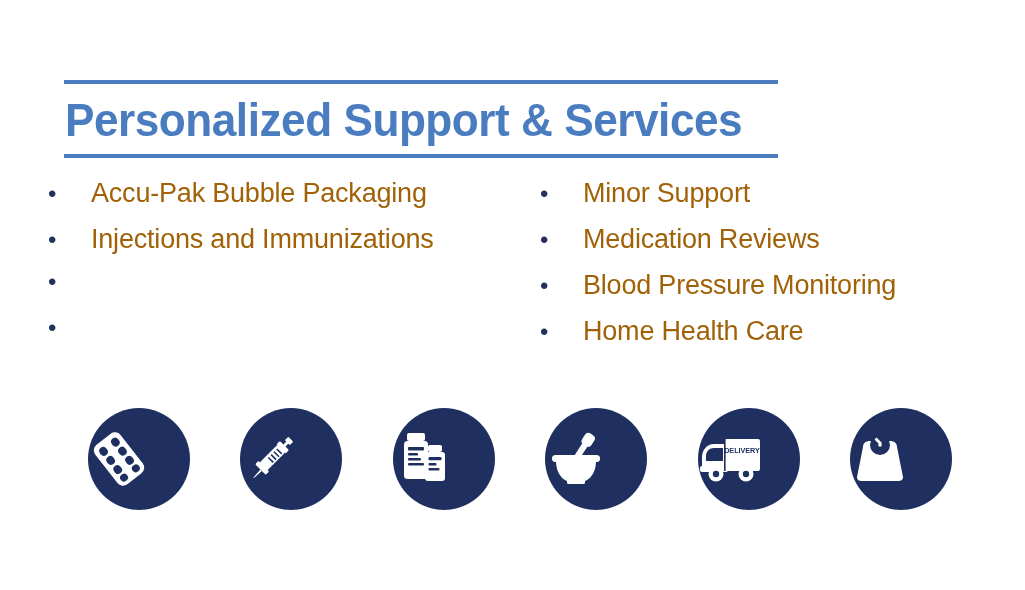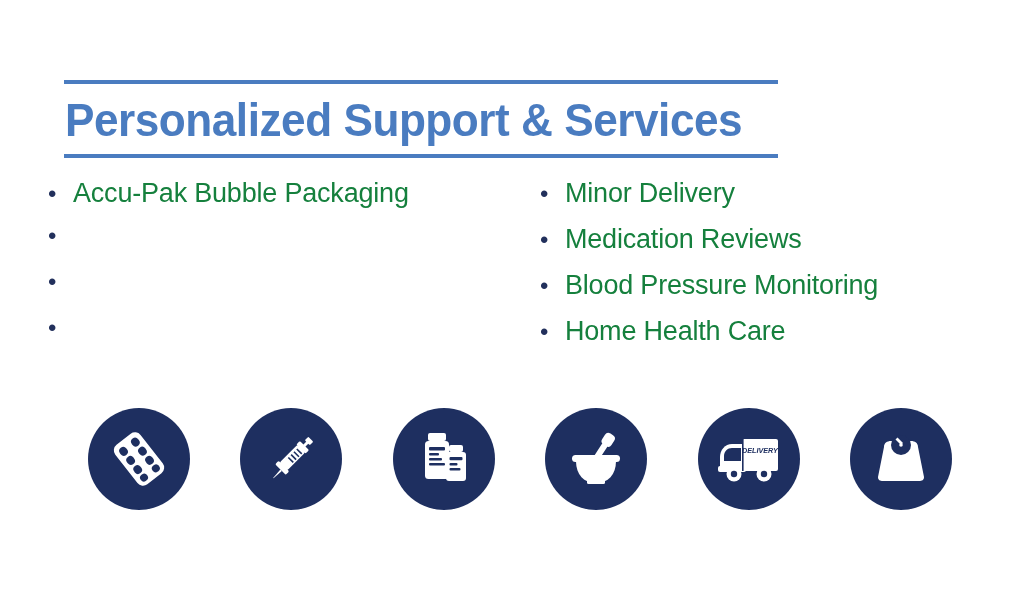--- a/index.html
+++ b/index.html
@@ -73,41 +73,41 @@
     white-space: nowrap;
   }
   .svc-bullet {
     width: 25px;
     flex: 0 0 25px;
     font-size: 24px;
     line-height: 1;
     color: #22305c;
   }
   .svc-label {
-    color: #15803d;
+    color: #a16207;
+    margin-left: 18px;
   }
 
   
   .icon-row {
     position: absolute;
     left: 88px;
     top: 408px;
     width: 864px;
     display: flex;
     justify-content: space-between;
   }
   .icon-circle {
     width: 102px;
     height: 102px;
     border-radius: 50%;
     background: #1e2f60;
     display: flex;
     align-items: center;
-    justify-content: center;
-    font-style: italic;
+    justify-content: flex-start;
   }
   .icon-circle svg {
     display: block;
   }
 </style>
 </head>
 <body>
 
 <div class="slide">
 
@@ -119,33 +119,34 @@
 
   <div class="services">
 
     <div class="col col-left">
       <div class="svc-item">
         <span class="svc-bullet">•</span>
         <span class="svc-label">Accu-Pak Bubble Packaging</span>
       </div>
       <div class="svc-item">
         <span class="svc-bullet">•</span>
+        <span class="svc-label">Injections and Immunizations</span>
       </div>
       <div class="svc-item">
         <span class="svc-bullet">•</span>
       </div>
       <div class="svc-item">
         <span class="svc-bullet">•</span>
       </div>
     </div>
 
     <div class="col col-right">
       <div class="svc-item">
         <span class="svc-bullet">•</span>
-        <span class="svc-label">Minor Delivery</span>
+        <span class="svc-label">Minor Support</span>
       </div>
       <div class="svc-item">
         <span class="svc-bullet">•</span>
         <span class="svc-label">Medication Reviews</span>
       </div>
       <div class="svc-item">
         <span class="svc-bullet">•</span>
         <span class="svc-label">Blood Pressure Monitoring</span>
       </div>
       <div class="svc-item">

